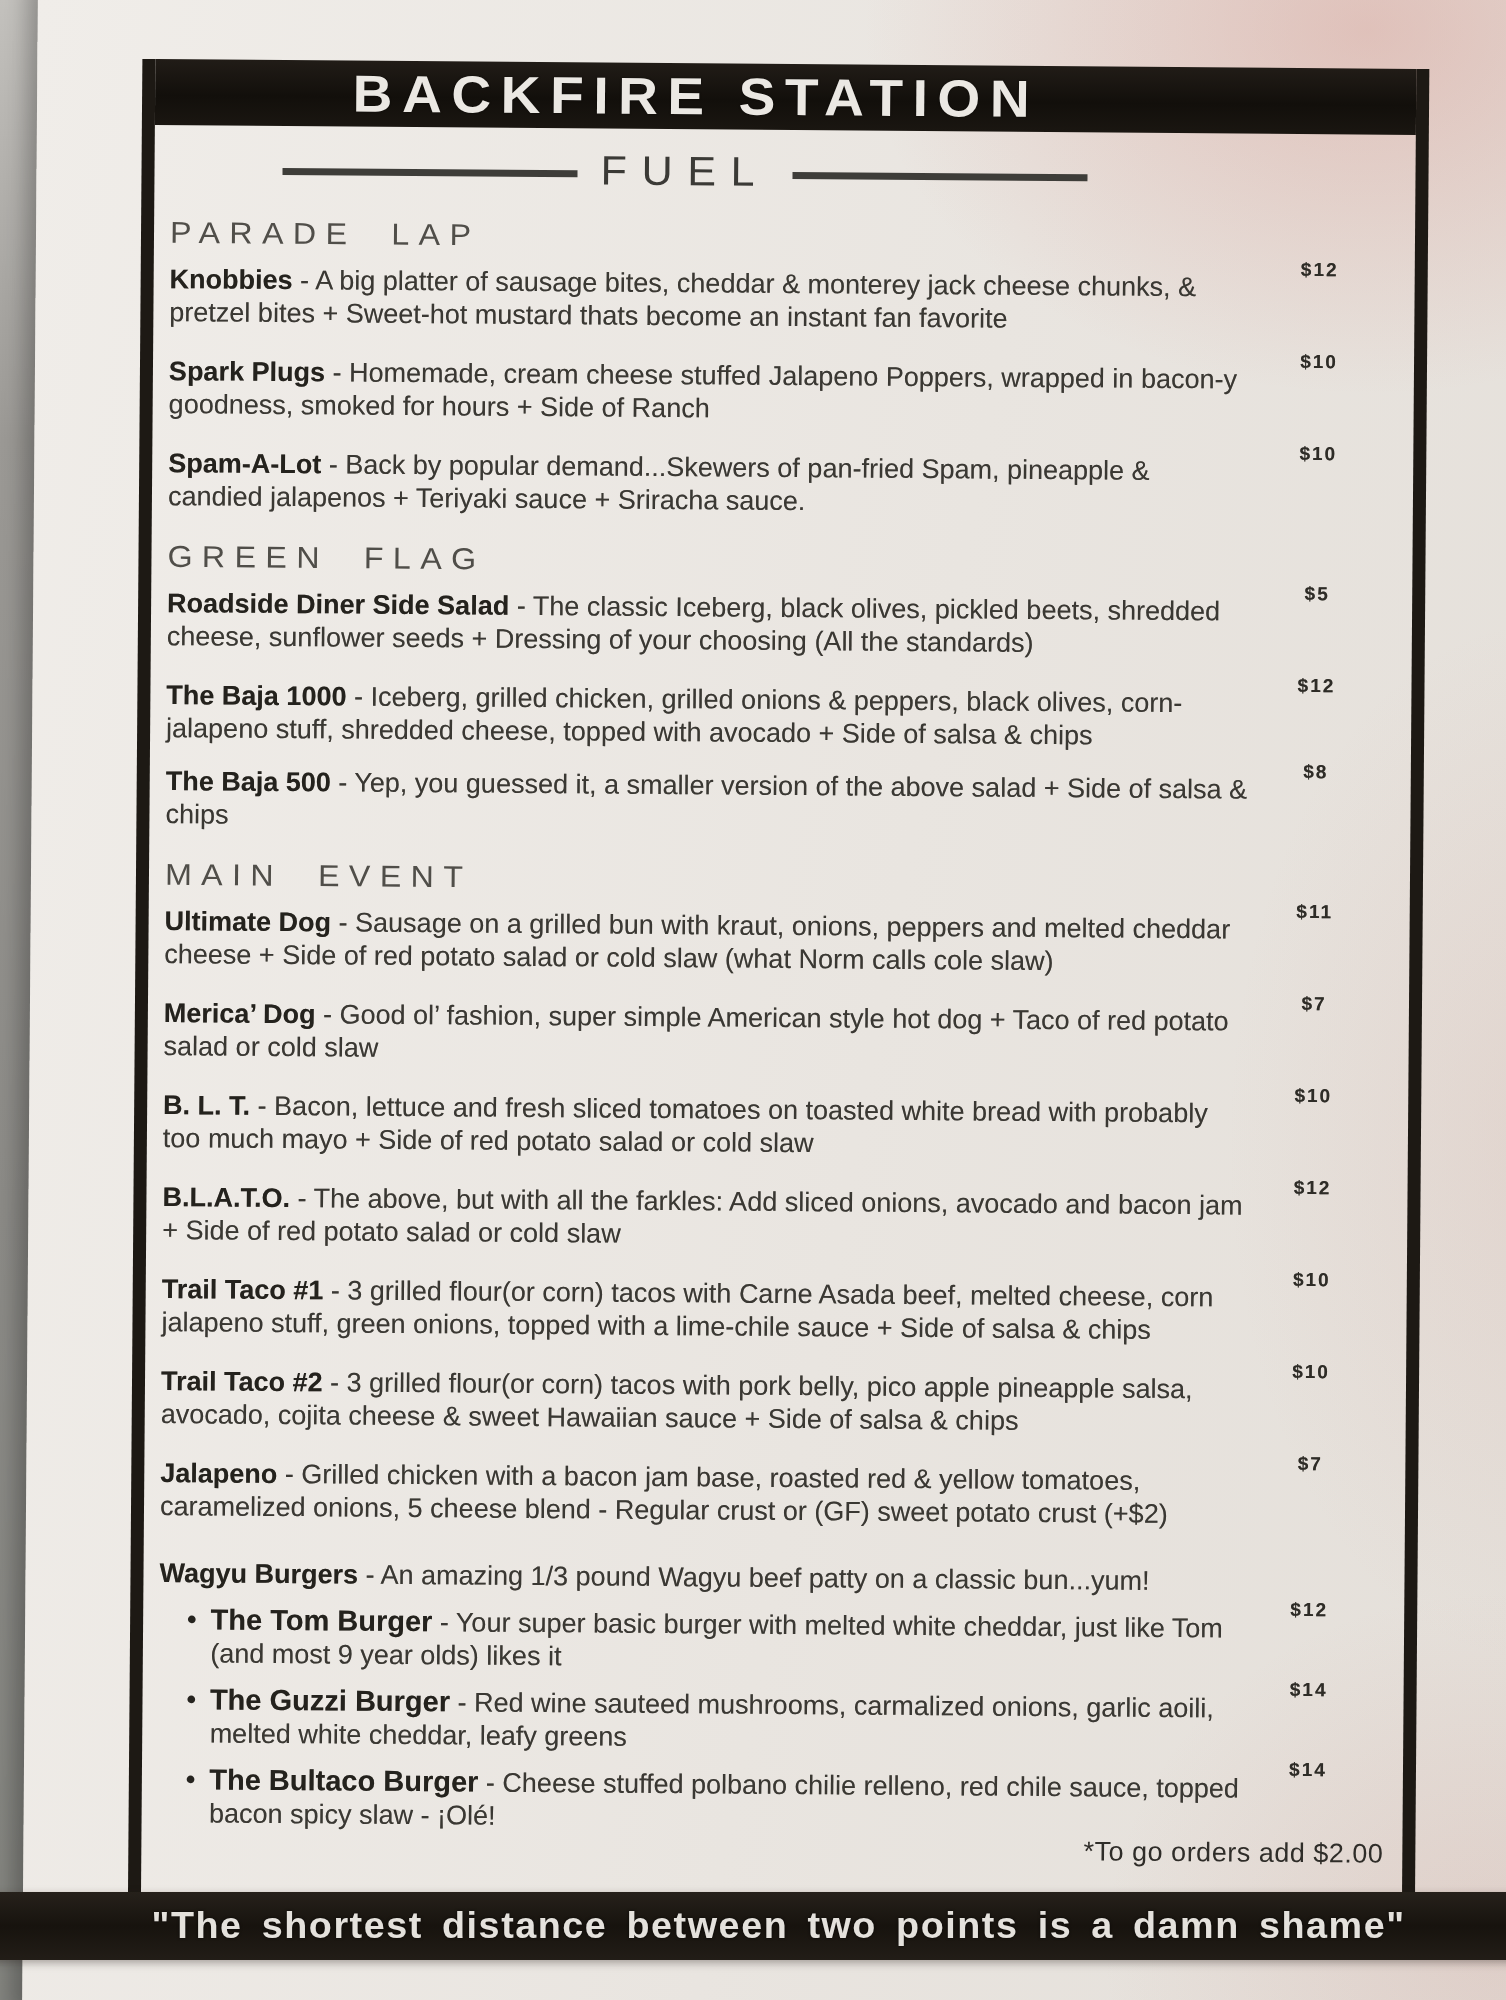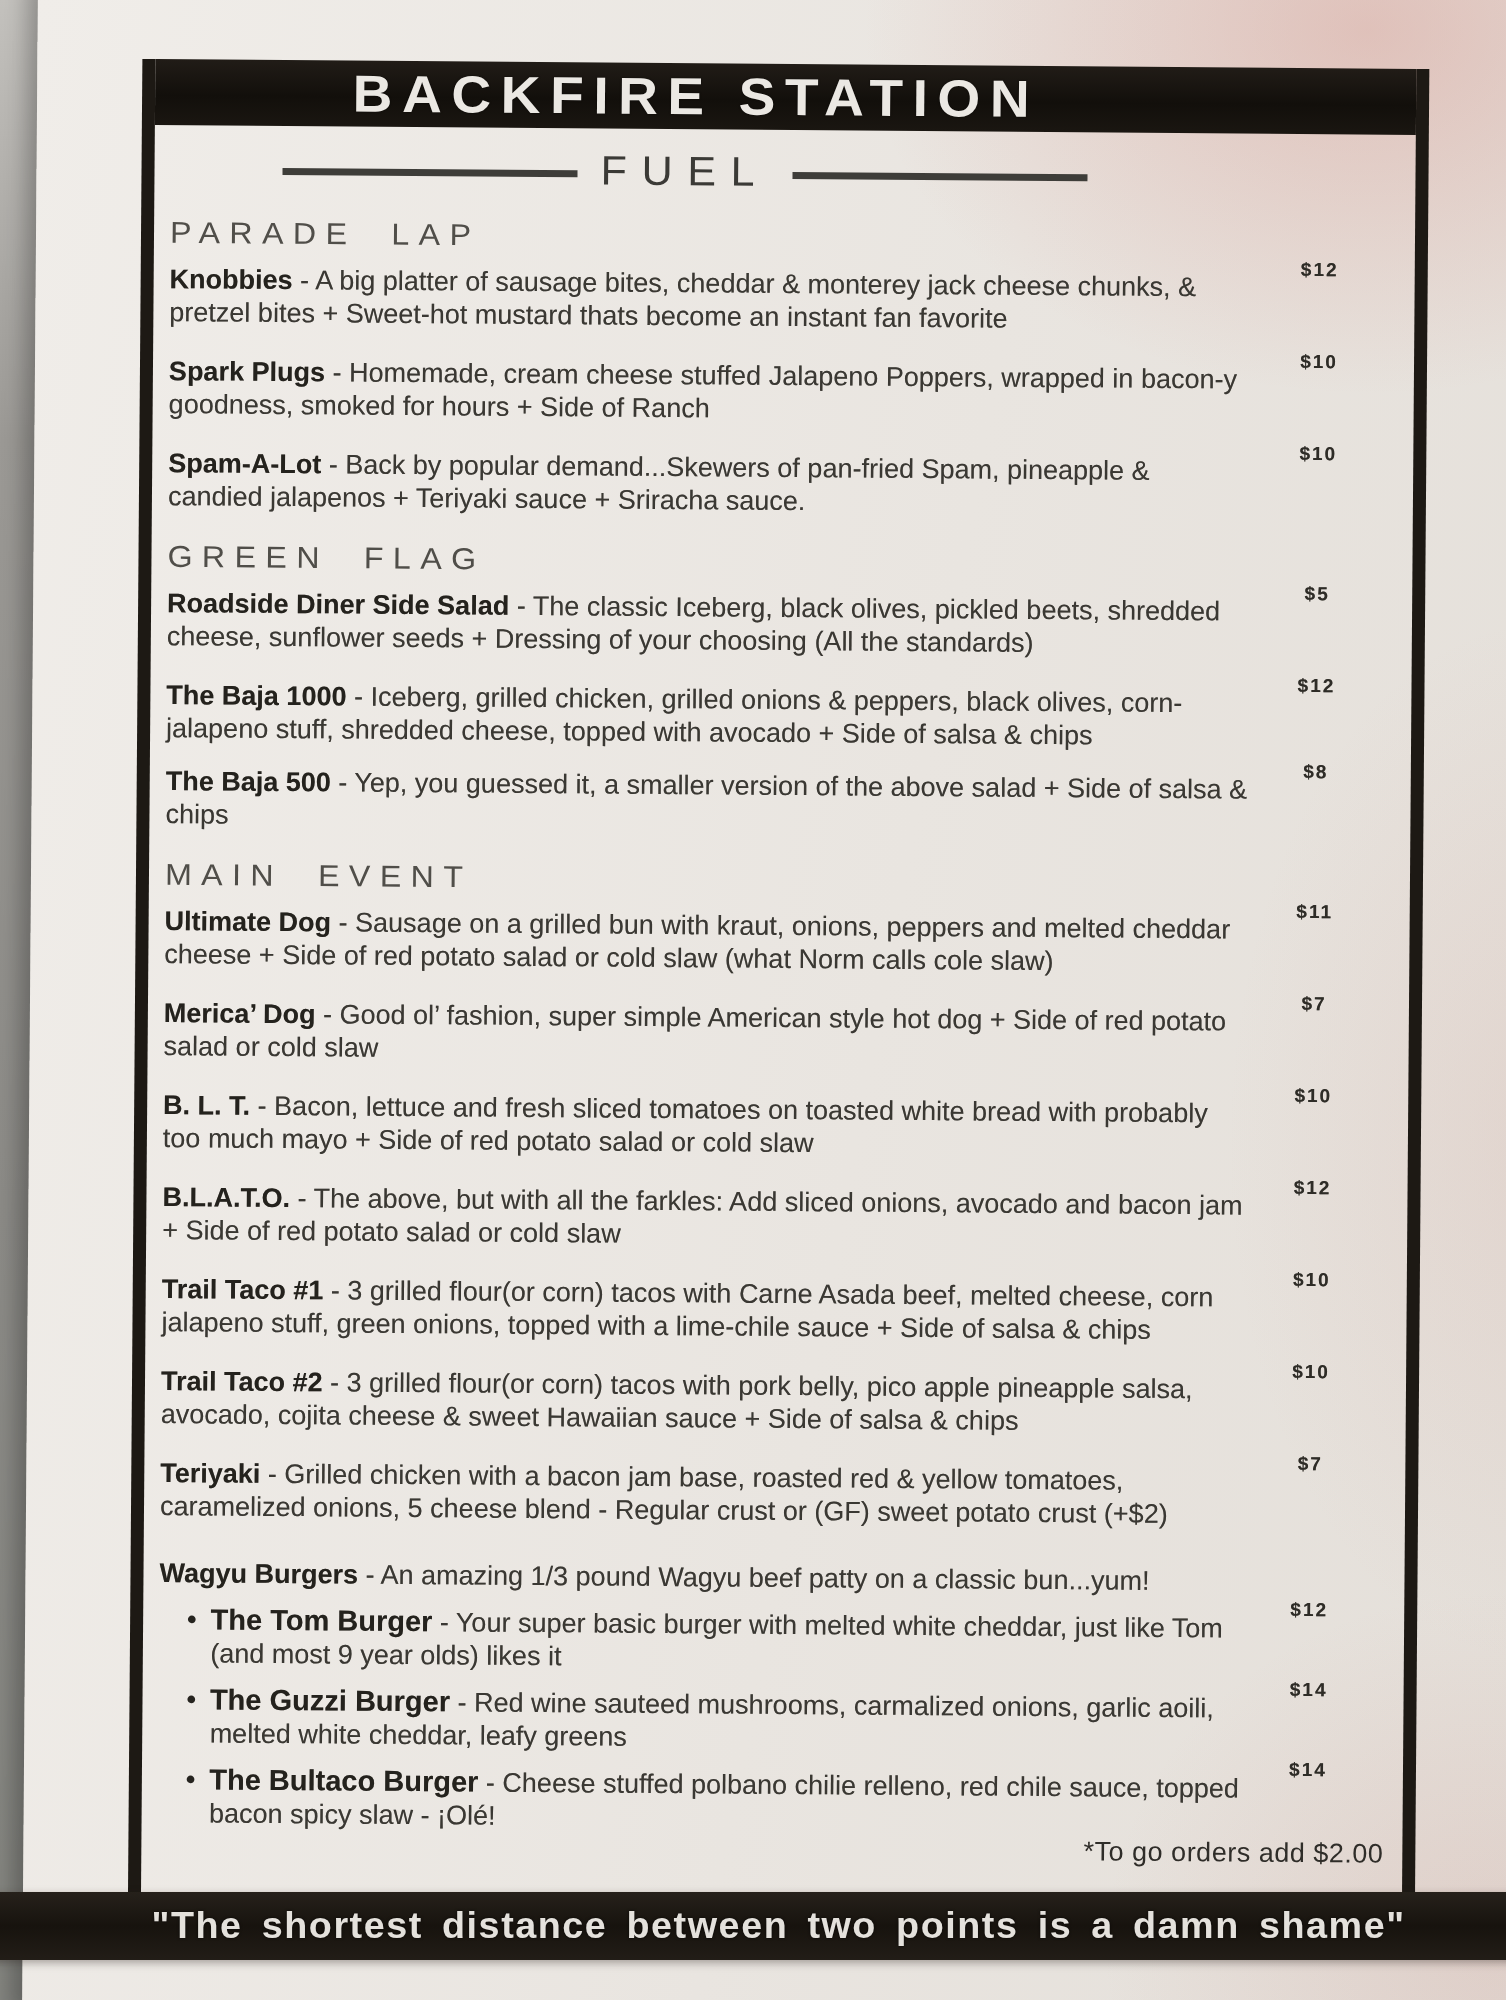--- a/index.html
+++ b/index.html
@@ -137,41 +137,41 @@
             <div class="item tight">
               <p class="item-text" style="margin: 0px;"><span class="item-name">The Baja 500</span> <span class="item-desc">- Yep, you guessed it, a smaller version of the above salad + Side of salsa &amp; chips</span></p>
               <span class="item-price">$8</span>
             </div>
             <div class="section-header">MAIN EVENT</div>
             <div class="item after-header">
               <p class="item-text" style="margin: 0px;"><span class="item-name">Ultimate Dog</span> <span class="item-desc">- Sausage on a grilled bun with kraut, onions, peppers and melted cheddar cheese + Side of red potato salad or cold slaw (what Norm calls cole slaw)</span></p>
               <span class="item-price">$11</span>
             </div>
             <div class="item">
-              <p class="item-text" style="margin: 0px;"><span class="item-name">Merica’ Dog</span> <span class="item-desc">- Good ol’ fashion, super simple American style hot dog + Side of red potato salad or cold slaw</span></p>
+              <p class="item-text" style="margin: 0px;"><span class="item-name">Merica’ Dog</span> <span class="item-desc">- Good ol’ fashion, super simple American style hot dog + Taco of red potato salad or cold slaw</span></p>
               <span class="item-price">$7</span>
             </div>
             <div class="item">
               <p class="item-text" style="margin: 0px;"><span class="item-name">B. L. T.</span> <span class="item-desc">- Bacon, lettuce and fresh sliced tomatoes on toasted white bread with probably too much mayo + Side of red potato salad or cold slaw</span></p>
               <span class="item-price">$10</span>
             </div>
             <div class="item">
               <p class="item-text" style="margin: 0px;"><span class="item-name">B.L.A.T.O.</span> <span class="item-desc">- The above, but with all the farkles: Add sliced onions, avocado and bacon jam + Side of red potato salad or cold slaw</span></p>
               <span class="item-price">$12</span>
             </div>
             <div class="item">
               <p class="item-text" style="margin: 0px;"><span class="item-name">Trail Taco #1</span> <span class="item-desc">- 3 grilled flour(or corn) tacos with Carne Asada beef, melted cheese, corn jalapeno stuff, green onions, topped with a lime-chile sauce + Side of salsa &amp; chips</span></p>
               <span class="item-price">$10</span>
             </div>
             <div class="item">
               <p class="item-text" style="margin: 0px;"><span class="item-name">Trail Taco #2</span> <span class="item-desc">- 3 grilled flour(or corn) tacos with pork belly, pico apple pineapple salsa, avocado, cojita cheese &amp; sweet Hawaiian sauce + Side of salsa &amp; chips</span></p>
               <span class="item-price">$10</span>
             </div>
             <div class="item">
-              <p class="item-text" style="margin: 0px;"><span class="item-name">Teriyaki</span> <span class="item-desc">- Grilled chicken with a bacon jam base, roasted red &amp; yellow tomatoes, caramelized onions, 5 cheese blend - Regular crust or (GF) sweet potato crust (+$2)</span></p>
+              <p class="item-text" style="margin: 0px;"><span class="item-name">Jalapeno</span> <span class="item-desc">- Grilled chicken with a bacon jam base, roasted red &amp; yellow tomatoes, caramelized onions, 5 cheese blend - Regular crust or (GF) sweet potato crust (+$2)</span></p>
               <span class="item-price">$7</span>
             </div>
             <div class="item intro">
               <p class="item-text" style="margin: 0px;"><span class="item-name">Wagyu Burgers</span> <span class="item-desc">-  An amazing 1/3 pound Wagyu beef patty on a classic bun...yum!</span></p>
             </div>
             <div class="item bullet">
               <span class="bullet-dot">•</span>
               <p class="item-text" style="margin: 0px;"><span class="item-name">The Tom Burger</span> <span class="item-desc">- Your super basic burger with melted white cheddar, just like Tom (and most 9 year olds) likes it</span></p>
               <span class="item-price">$12</span>
             </div>

